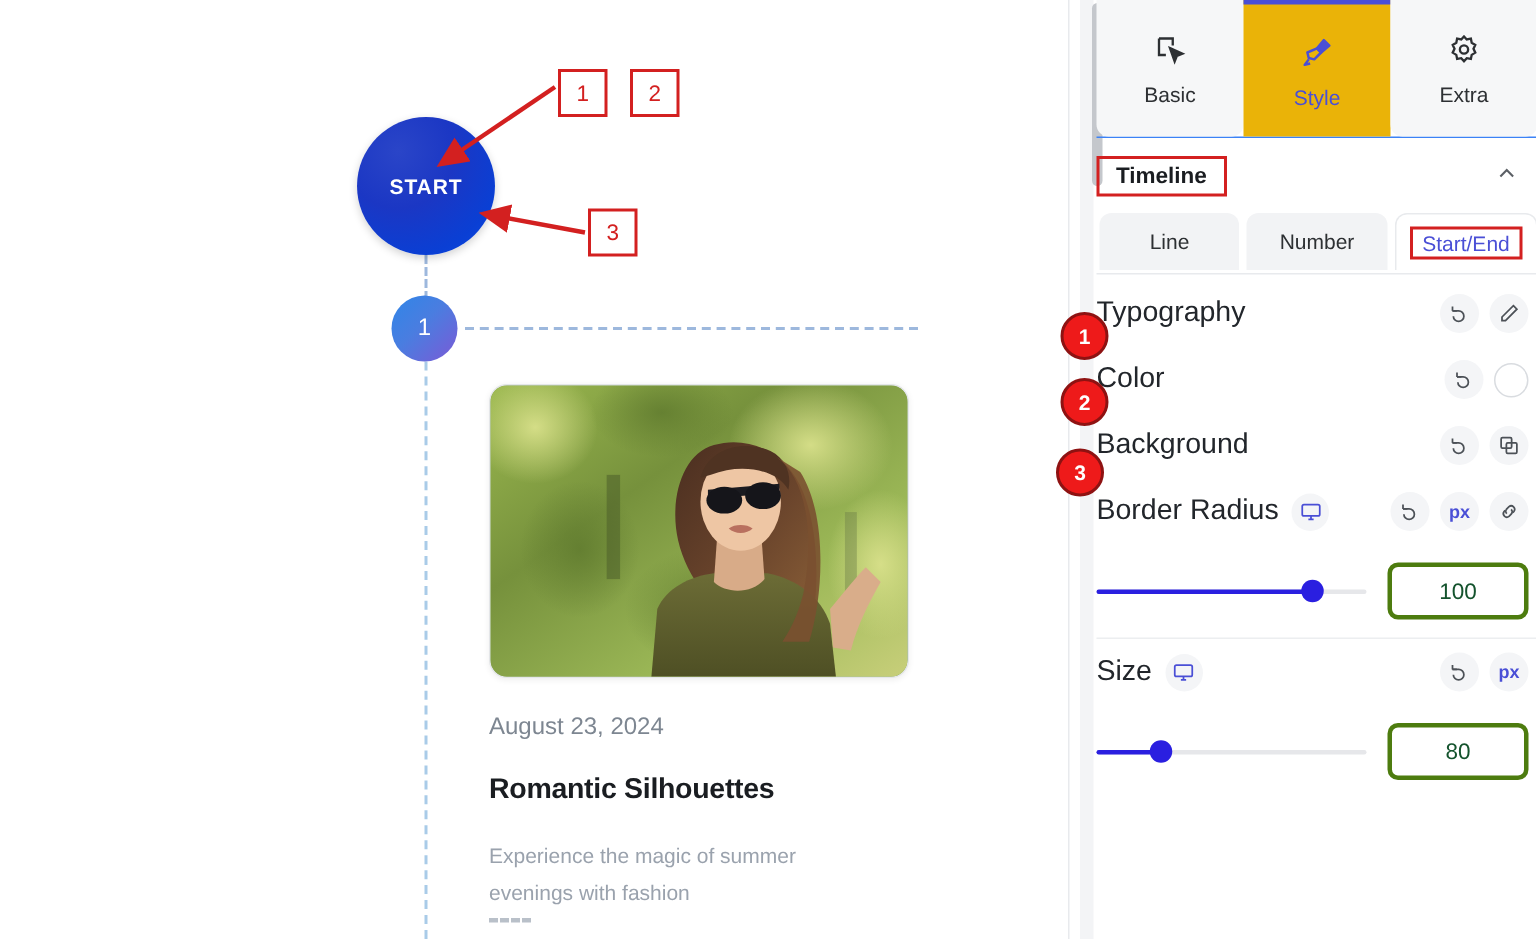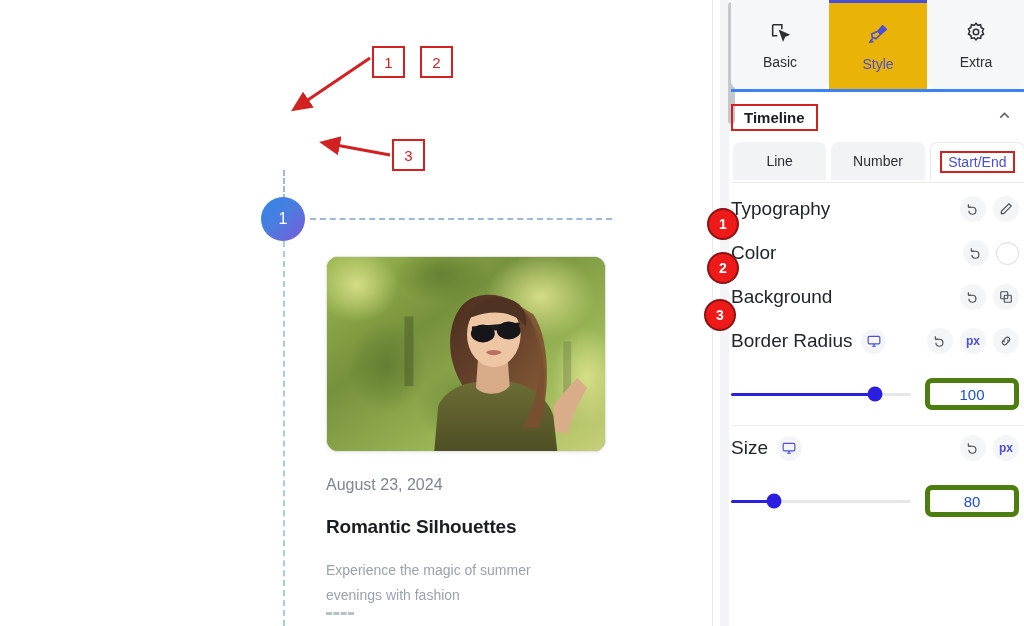--- a/index.html
+++ b/index.html
@@ -123,21 +123,21 @@
 
   .panel-inner {
     position: absolute; left: 18px; top: 0;
     width: 294px; height: 626px;
   }
 
   
   .tabs {
     position: relative; display: flex;
     height: 92px;
-    border-bottom: 3px solid #3b82f6;
+    border-bottom: 1px solid #3b82f6;
   }
   .tab {
     flex: 1;
     display: flex; flex-direction: column;
     align-items: center; justify-content: center;
     gap: 9px;
     background: #f6f7f8;
     border-radius: 0 0 8px 8px;
     font-size: 14px; color: #2d3033;
     cursor: pointer;
@@ -242,37 +242,40 @@
     position: relative; flex: 1; height: 3px;
     background: #e6e7ea; border-radius: 3px;
   }
   .fill { position: absolute; left: 0; top: 0; height: 3px; background: #2a1fe0; border-radius: 3px; }
   .knob {
     position: absolute; top: 50%; transform: translate(-50%, -50%);
     width: 15px; height: 15px; border-radius: 50%;
     background: #2a1fe0; cursor: pointer;
   }
   .numbox {
-    width: 94px; height: 32px;
-    border: 5px solid #4d7c0f; border-radius: 7px;
-    display: flex; align-items: center; justify-content: center;
-    font-size: 15px; color: #1d4ed8; background: #fff;
+    width: 94px; height: 38px;
+    border: 3px solid #4d7c0f; border-radius: 7px;
+    display: flex; align-items: center; justify-content: center;
+    font-size: 15px; color: #14532d; background: #fff;
   }
   .hr { height: 1px; background: #eceef0; }
 </style>
 </head>
 <body>
 
 <div id="root">
 
   <div class="canvas">
 
     <div class="v-dash"></div>
     <div class="v-dash2"></div>
 
+    <div class="start-btn">
+      <span>START</span>
+    </div>
 
     <div class="tl-marker">
       <span>1</span>
     </div>
     <div class="h-dash"></div>
 
     <div class="card-img">
       <svg class="photo" viewBox="0 0 280 196" preserveAspectRatio="none">
         <defs>
           <linearGradient id="bgfoliage" x1="0" y1="0" x2="1" y2="1">

